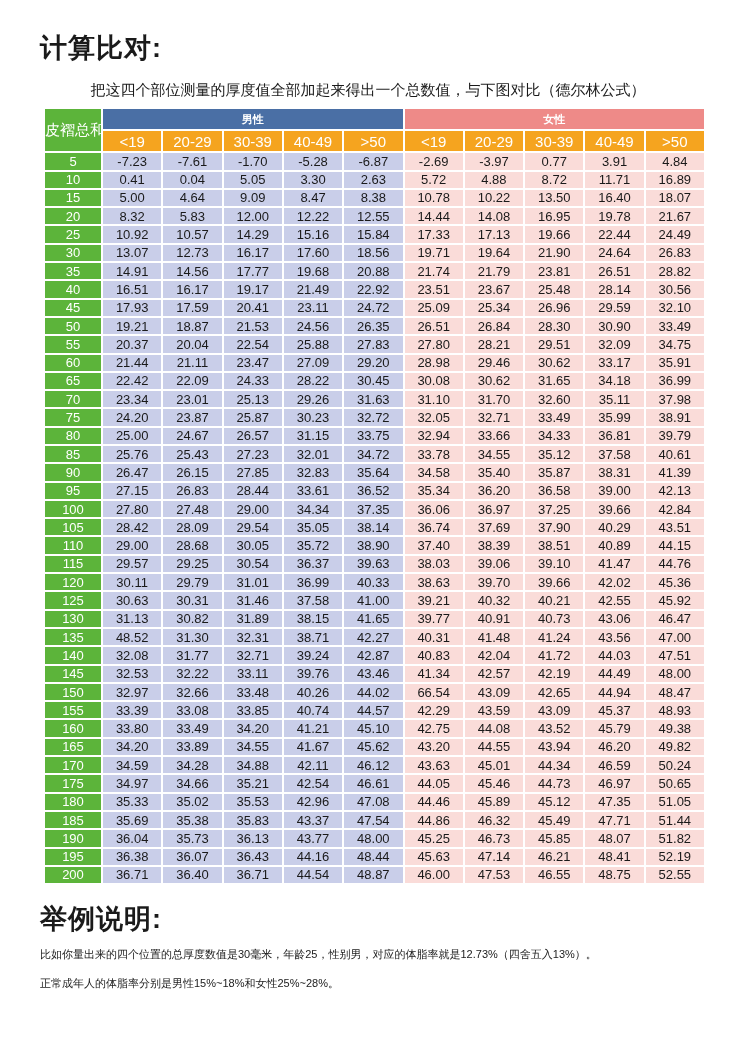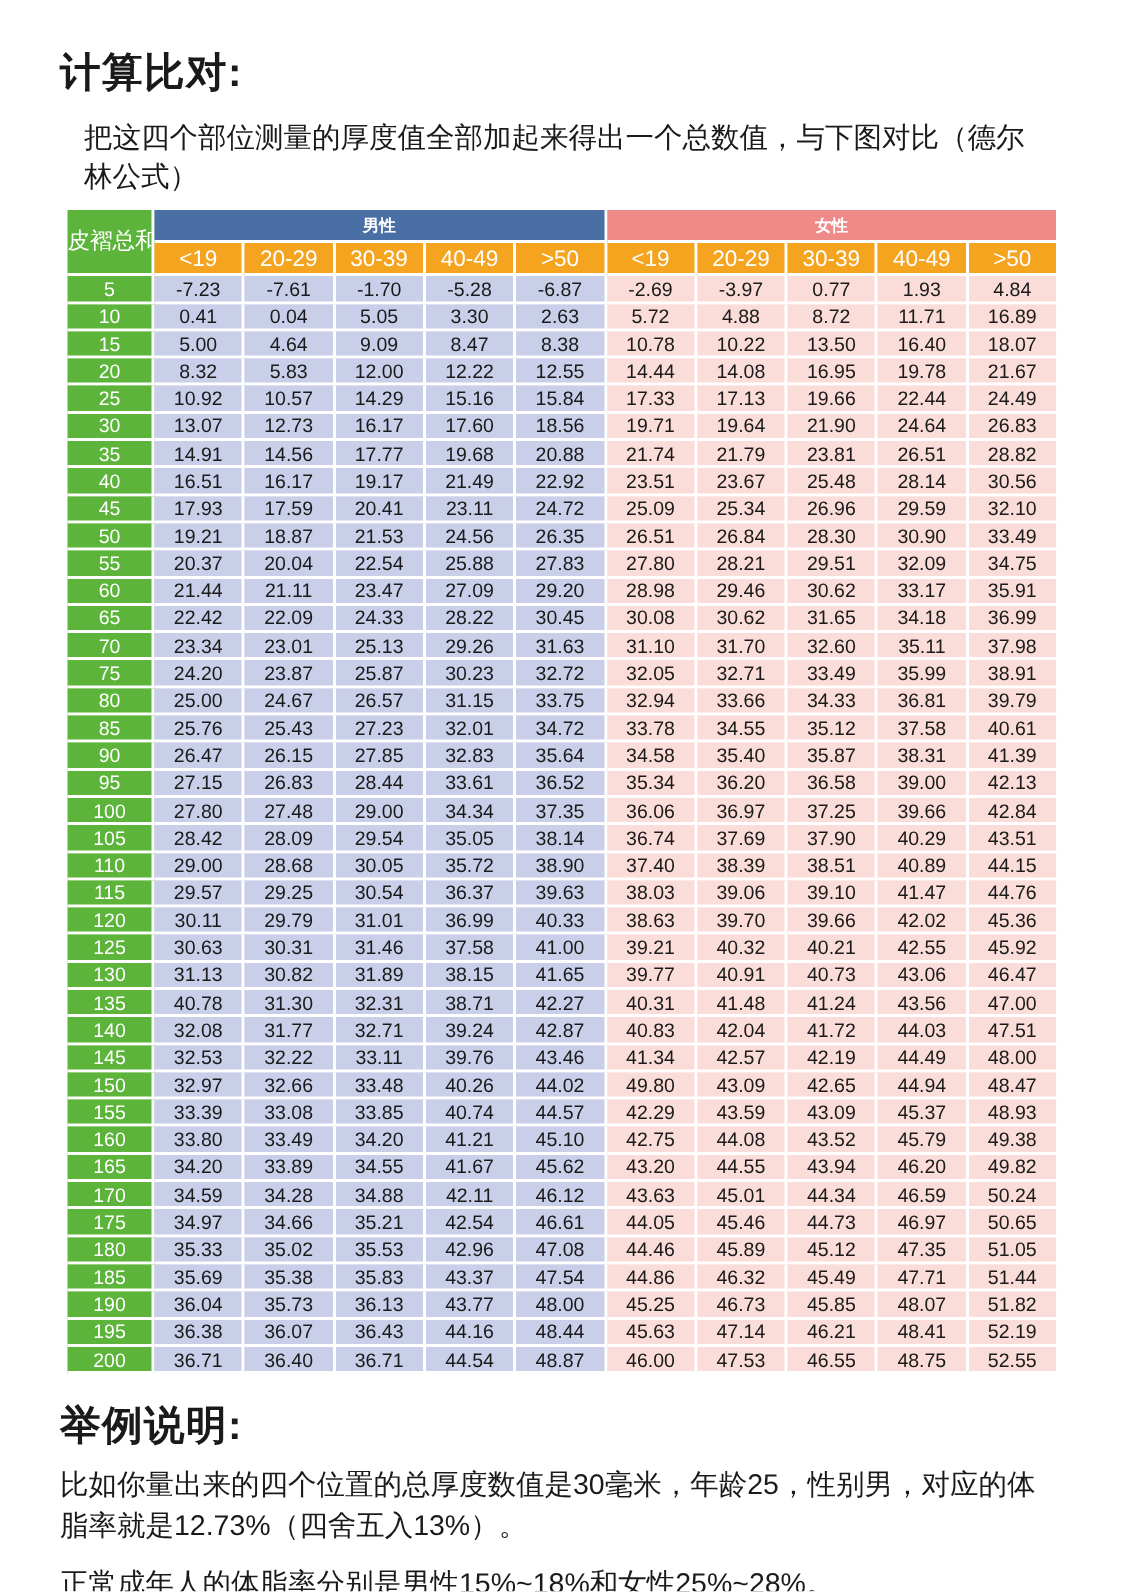--- a/index.html
+++ b/index.html
@@ -9,40 +9,40 @@
     --orange:#f5a41f;
     --male-cell:#c9cee9;
     --female-cell:#fadcd9;
     --text:#1a1a1a;
   }
   html,body{margin:0;padding:0;background:#fff;}
   body{font-family:"Liberation Sans","DejaVu Sans",sans-serif;color:var(--text);}
   .page{width:750px;height:1061px;background:#fff;box-sizing:border-box;position:relative;overflow:hidden;}
   .content{padding:30px 56px 0 40px;}
   h1.page-title{font-size:27px;font-weight:bold;margin:0 0 14px 0;letter-spacing:1px;}
-  p.desc{font-size:19px;margin:0 0 9px 16px;line-height:1.35;}
+  p.desc{font-size:15px;margin:0 0 9px 2px;line-height:1.35;text-align:center;}
   .legend{font-size:15px;margin:0 0 12px 0;display:flex;align-items:center;line-height:1.35;}
   .legend .sq{display:inline-block;width:17px;height:17px;margin-right:1px;flex:0 0 auto;}
   .legend .sq.orange{background:var(--orange);}
   .legend .sq.green{background:var(--green);}
   table.bf{border-collapse:separate;border-spacing:0;table-layout:fixed;width:661px;margin-left:5px;}
   table.bf th,table.bf td{border-right:2px solid #fff;border-bottom:2px solid #fff;text-align:center;vertical-align:middle;padding:0;overflow:hidden;white-space:nowrap;}
   col.c-sum{width:58px;}
   col.c-age{width:60.3px;}
   th.corner{background:var(--green);color:#fff;font-size:15px;font-weight:normal;line-height:1.45;padding:0 10px;}
   th.gender{color:#fff;font-size:11px;font-weight:bold;height:20px;}
   th.gender.male{background:var(--blue);}
   th.gender.female{background:var(--pink);}
   th.age-h{background:var(--orange);color:#fff;font-size:15px;font-weight:normal;height:20px;}
   th.sum{background:var(--green);color:#fff;font-size:13px;font-weight:normal;height:16.3px;}
   td.m{background:var(--male-cell);}
   td.f{background:var(--female-cell);}
   td.m,td.f{font-size:13px;height:16.3px;color:var(--text);}
   h2.example-title{font-size:27px;font-weight:bold;margin:16px 0 10px 0;letter-spacing:1px;}
-  p.note{font-size:19px;margin:0 0 13px 0;line-height:1.4;}
+  p.note{font-size:11px;margin:0 0 13px 0;line-height:1.4;}
 </style>
 </head>
 <body>
 
 <div class="page">
   <div class="content">
 
     <h1 class="page-title">计算比对:</h1>
 
     <p class="desc">把这四个部位测量的厚度值全部加起来得出一个总数值，与下图对比（德尔林公式）</p>
@@ -85,21 +85,21 @@
           <tr>
             <th class="sum">5</th>
             <td class="m">-7.23</td>
             <td class="m">-7.61</td>
             <td class="m">-1.70</td>
             <td class="m">-5.28</td>
             <td class="m">-6.87</td>
             <td class="f">-2.69</td>
             <td class="f">-3.97</td>
             <td class="f">0.77</td>
-            <td class="f">1.93</td>
+            <td class="f">3.91</td>
             <td class="f">4.84</td>
           </tr>
           <tr>
             <th class="sum">10</th>
             <td class="m">0.41</td>
             <td class="m">0.04</td>
             <td class="m">5.05</td>
             <td class="m">3.30</td>
             <td class="m">2.63</td>
             <td class="f">5.72</td>
@@ -415,21 +415,21 @@
             <td class="m">38.15</td>
             <td class="m">41.65</td>
             <td class="f">39.77</td>
             <td class="f">40.91</td>
             <td class="f">40.73</td>
             <td class="f">43.06</td>
             <td class="f">46.47</td>
           </tr>
           <tr>
             <th class="sum">135</th>
-            <td class="m">40.78</td>
+            <td class="m">48.52</td>
             <td class="m">31.30</td>
             <td class="m">32.31</td>
             <td class="m">38.71</td>
             <td class="m">42.27</td>
             <td class="f">40.31</td>
             <td class="f">41.48</td>
             <td class="f">41.24</td>
             <td class="f">43.56</td>
             <td class="f">47.00</td>
           </tr>
@@ -459,21 +459,21 @@
             <td class="f">44.49</td>
             <td class="f">48.00</td>
           </tr>
           <tr>
             <th class="sum">150</th>
             <td class="m">32.97</td>
             <td class="m">32.66</td>
             <td class="m">33.48</td>
             <td class="m">40.26</td>
             <td class="m">44.02</td>
-            <td class="f">49.80</td>
+            <td class="f">66.54</td>
             <td class="f">43.09</td>
             <td class="f">42.65</td>
             <td class="f">44.94</td>
             <td class="f">48.47</td>
           </tr>
           <tr>
             <th class="sum">155</th>
             <td class="m">33.39</td>
             <td class="m">33.08</td>
             <td class="m">33.85</td>

